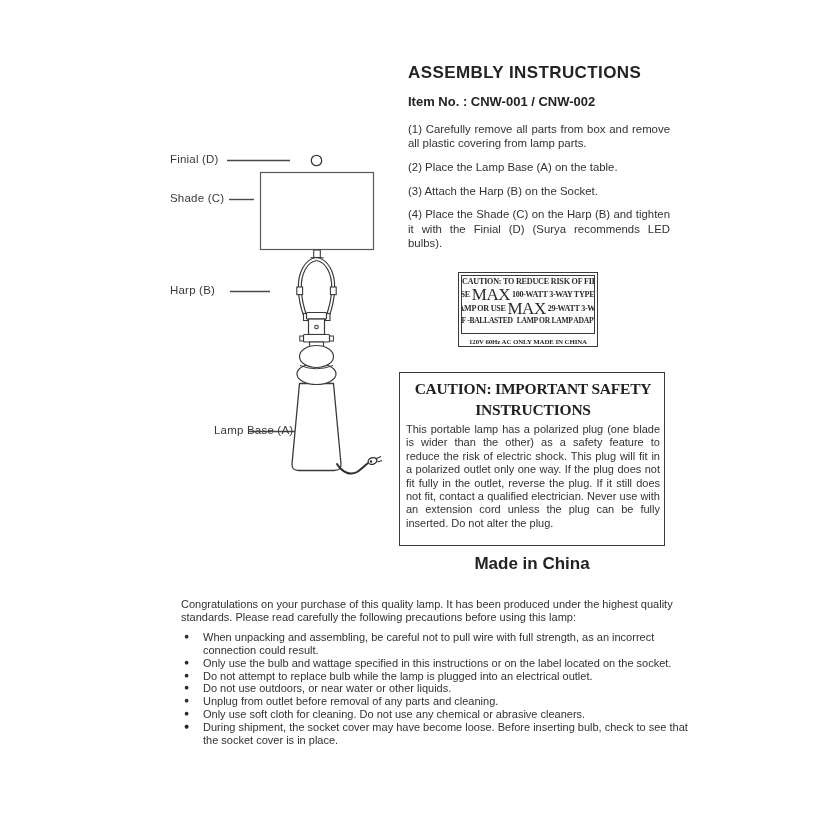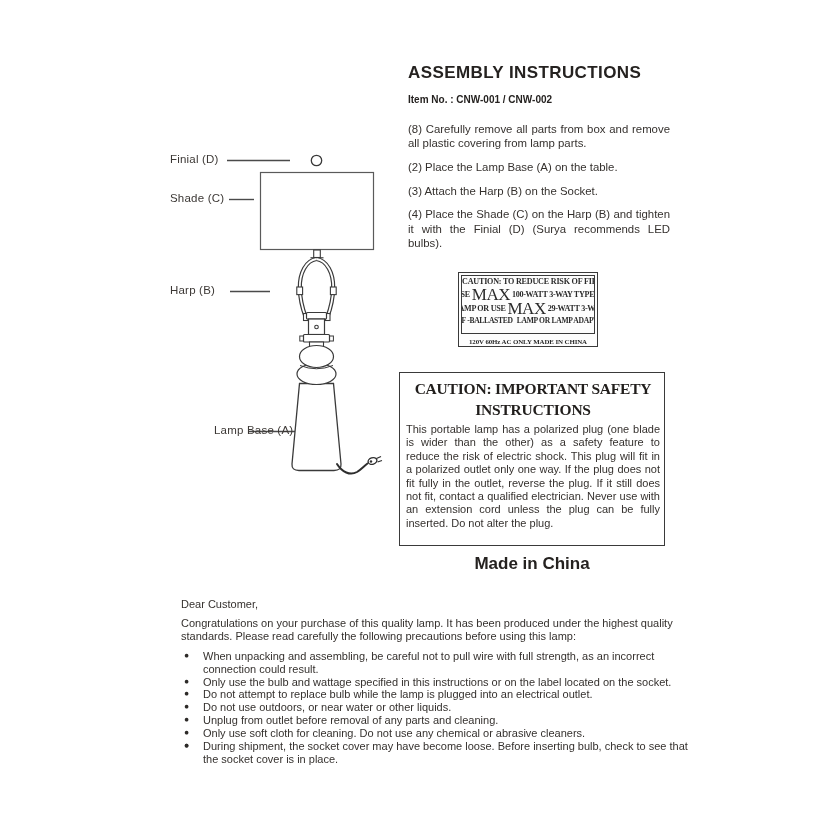--- a/index.html
+++ b/index.html
@@ -10,21 +10,21 @@
     position:relative;
     overflow:hidden;
   }
   .abs { position:absolute; }
 
   
   .part-label { font-size:11.5px; color:#3c3835; letter-spacing:0.2px; }
 
   
   .doc-title { left:408px; top:63px; font-size:17px; font-weight:bold; letter-spacing:0.4px; color:#252220; }
-  .item-no   { left:408px; top:94px; font-size:10px; font-weight:bold; color:#252220; }
+  .item-no   { left:408px; top:94px; font-size:13px; font-weight:bold; color:#252220; }
   .steps     { left:408px; top:122px; width:262px; font-size:11.4px; line-height:14.2px; text-align:justify; color:#35312e; }
   .steps p   { margin:0 0 9.5px 0; }
 
   
   .sticker {
     left:458px; top:272px; width:140px; height:75px;
     border:1.3px solid #3a3a3a; background:#fdfdfd;
     font-family:"Liberation Serif", serif; color:#2b2b2b;
   }
   .sticker-inner {
@@ -121,21 +121,21 @@
 
 <div class="abs part-label" style="left:170px; top:153px;">Finial (D)</div>
 <div class="abs part-label" style="left:170px; top:192px;">Shade (C)</div>
 <div class="abs part-label" style="left:170px; top:284px;">Harp (B)</div>
 <div class="abs part-label" style="left:170px; top:424px;margin-left:44px;">Lamp Base (A)</div>
 
 <div class="abs doc-title">ASSEMBLY INSTRUCTIONS</div>
 <div class="abs item-no">Item No. : CNW-001 / CNW-002</div>
 
 <div class="abs steps">
-  <p>(8) Carefully remove all parts from box and remove all plastic covering from lamp parts.</p>
+  <p>(1) Carefully remove all parts from box and remove all plastic covering from lamp parts.</p>
   <p>(2) Place the Lamp Base (A) on the table.</p>
   <p>(3) Attach the Harp (B) on the Socket.</p>
   <p>(4) Place the Shade (C) on the Harp (B) and tighten it with the Finial (D) (Surya recommends LED bulbs).</p>
 </div>
 
 <div class="abs sticker">
   <div class="sticker-inner">
     <div class="cl1">CAUTION:  TO REDUCE  RISK  OF FIRE.</div>
     <div class="cl-row cl2">
       <span class="cl-sm">USE</span>
@@ -164,21 +164,20 @@
 
 <div class="abs safety-box">
   <div class="sb-title">CAUTION: IMPORTANT SAFETY</div>
   <div class="sb-title">INSTRUCTIONS</div>
   <div class="sb-body">This portable lamp has a polarized plug (one blade is wider than the other) as a safety feature to reduce the risk of electric shock. This plug will fit in a polarized outlet only one way. If the plug does not fit fully in the outlet, reverse the plug. If it still does not fit, contact a qualified electrician. Never use with an extension cord unless the plug can be fully inserted. Do not alter the plug.</div>
 </div>
 
 <div class="abs made-in">Made in China</div>
 
 <div class="abs note">
-  <div class="salutation">Dear Customer,</div>
   <div class="intro">Congratulations on your purchase of this quality lamp. It has been produced under the highest quality standards. Please read carefully the following precautions before using this lamp:</div>
   <ul>
     <li><span class="dot">●</span><span>When unpacking and assembling, be careful not to pull wire with full strength, as an incorrect connection could result.</span></li>
     <li><span class="dot">●</span><span>Only use the bulb and wattage specified in this instructions or on the label located on the socket.</span></li>
     <li><span class="dot">●</span><span>Do not attempt to replace bulb while the lamp is plugged into an electrical outlet.</span></li>
     <li><span class="dot">●</span><span>Do not use outdoors, or near water or other liquids.</span></li>
     <li><span class="dot">●</span><span>Unplug from outlet before removal of any parts and cleaning.</span></li>
     <li><span class="dot">●</span><span>Only use soft cloth for cleaning. Do not use any chemical or abrasive cleaners.</span></li>
     <li><span class="dot">●</span></li>
     <li><span class="dot">●</span><span>During shipment, the socket cover may have become loose. Before inserting bulb, check to see that the socket cover is in place.</span></li>

